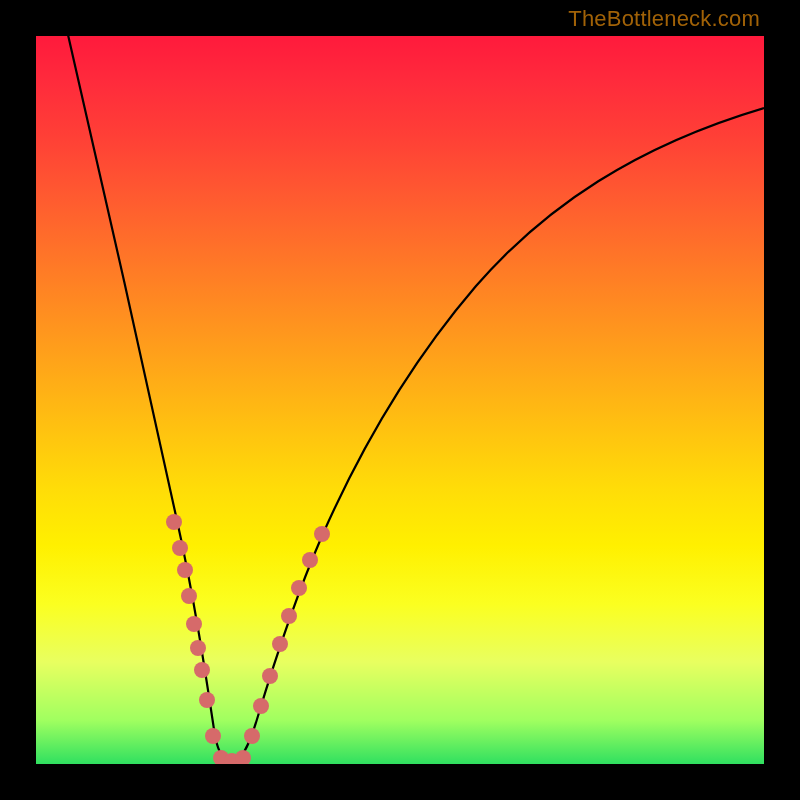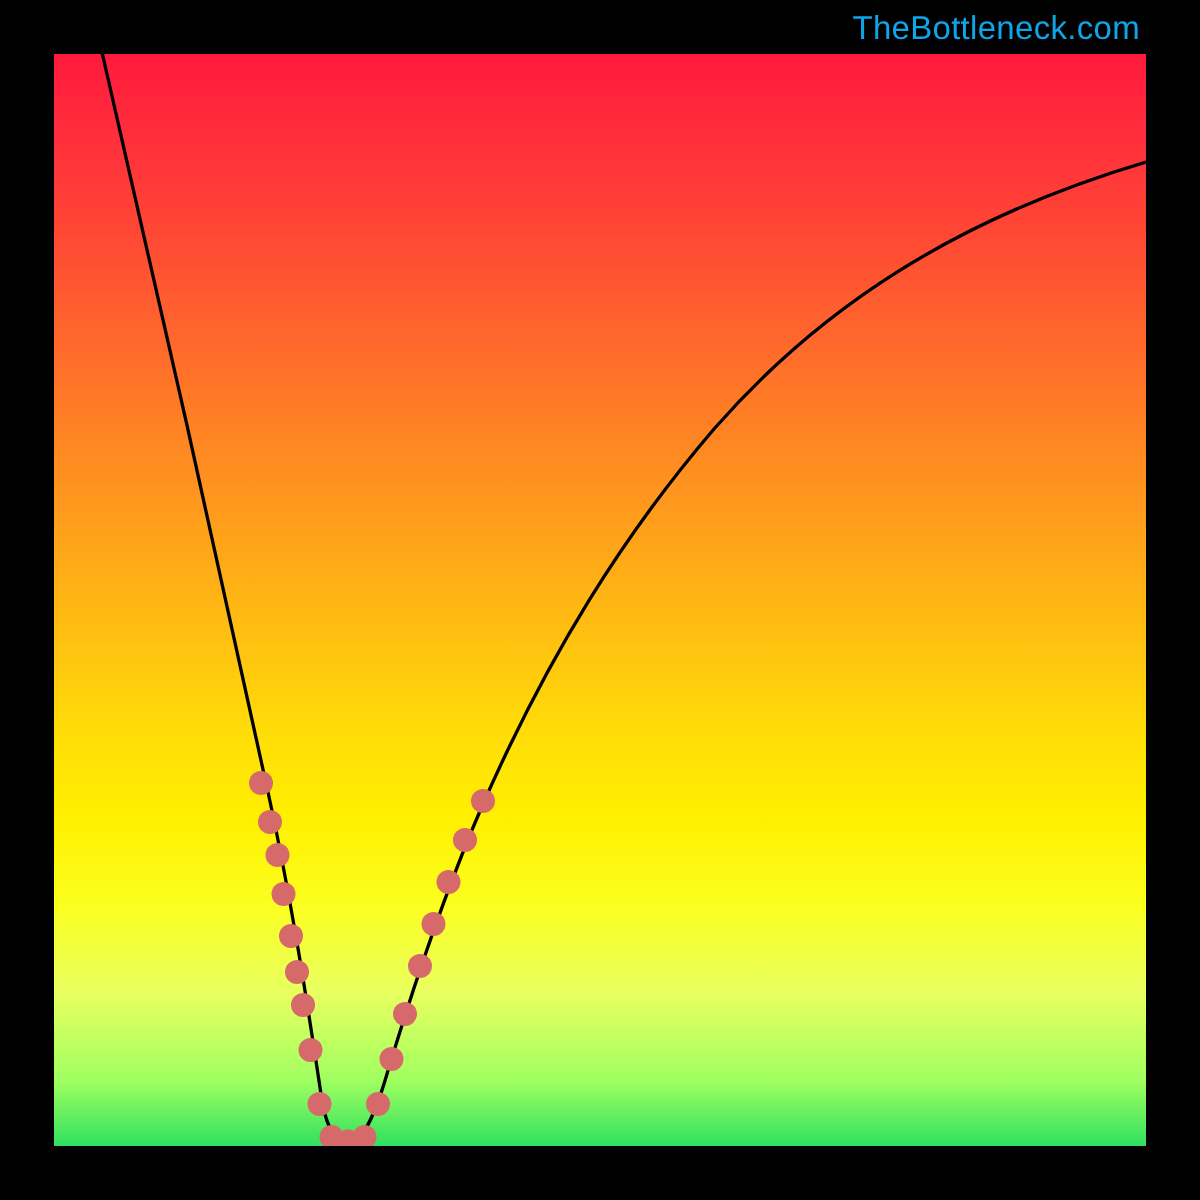--- a/index.html
+++ b/index.html
@@ -39,21 +39,21 @@
       #e8ff60 86%,
       #a0ff60 94%,
       #30e060 100%
     );
     overflow: hidden;
   }
   .watermark {
     position: absolute;
     top: 6px;
     right: 40px;
-    color: #0ea5e9;
+    color: #a16207;
     font-size: 22px;
     letter-spacing: 0.2px;
     pointer-events: none;
     user-select: none;
     font-weight: 500;
   }
   svg {
     position: absolute;
     left: 0;
     top: 0;

